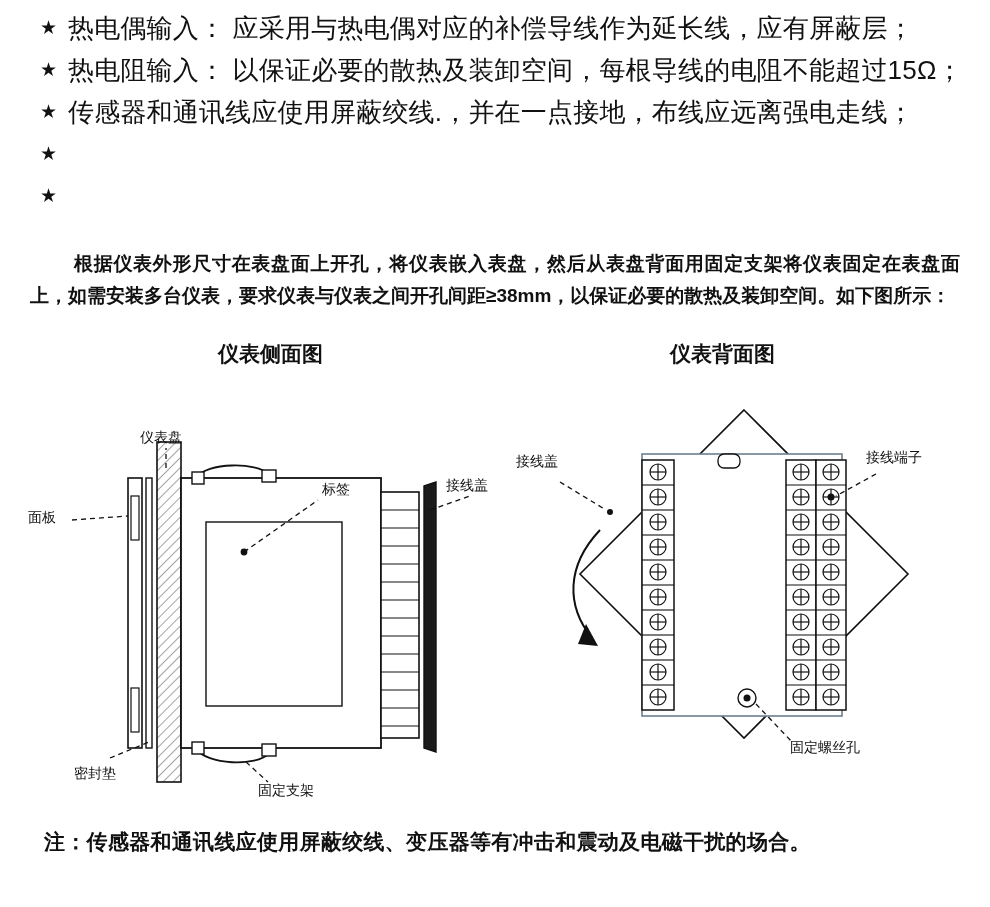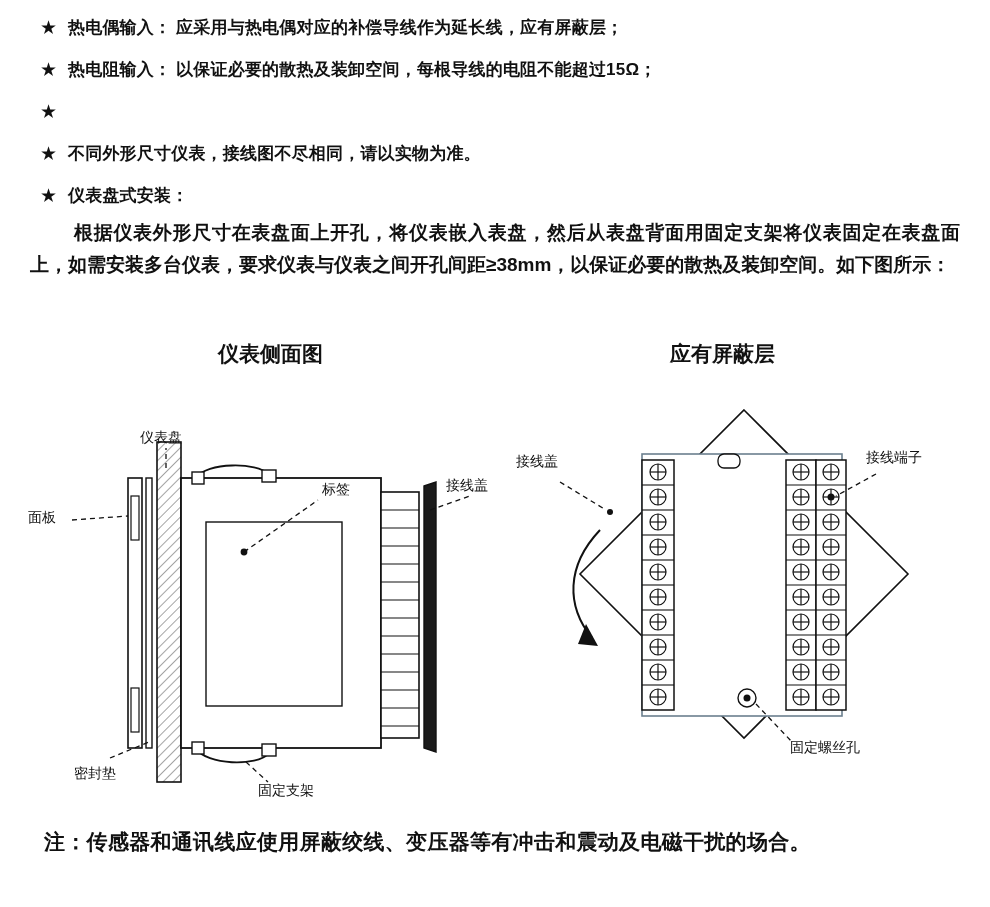--- a/index.html
+++ b/index.html
@@ -36,32 +36,32 @@
   }
   .bullet-star {
     width: 28px;
     flex: 0 0 28px;
     font-size: 19px;
     line-height: 28px;
     color: #111;
     text-align: left;
   }
   .bullet-text {
-    font-size: 17px;
+    font-size: 26px;
     line-height: 28px;
-    font-weight: bold;
+    font-weight: normal;
     letter-spacing: .2px;
     white-space: nowrap;
   }
 
   
   .para {
     position: absolute;
     left: 30px;
-    top: 217px;
+    top: 248px;
     width: 930px;
     font-size: 19px;
     line-height: 32px;
     font-weight: bold;
     text-indent: 44px;
     text-align: justify;
   }
 
   
   .fig-title {
@@ -109,38 +109,37 @@
       <span class="bullet-text">热电偶输入： 应采用与热电偶对应的补偿导线作为延长线，应有屏蔽层；</span>
     </div>
 
     <div class="bullet-row">
       <span class="bullet-star">★</span>
       <span class="bullet-text">热电阻输入： 以保证必要的散热及装卸空间，每根导线的电阻不能超过15Ω；</span>
     </div>
 
     <div class="bullet-row">
       <span class="bullet-star">★</span>
-    </div>
-
-    <div class="bullet-row">
-      <span class="bullet-star">★</span>
-      <span class="bullet-text">不同外形尺寸仪表，接线图不尽相同，请以实物为准。</span>
-    </div>
-
-    <div class="bullet-row">
-      <span class="bullet-star">★</span>
-      <span class="bullet-text">仪表盘式安装：</span>
+      <span class="bullet-text">传感器和通讯线应使用屏蔽绞线.，并在一点接地，布线应远离强电走线；</span>
+    </div>
+
+    <div class="bullet-row">
+      <span class="bullet-star">★</span>
+    </div>
+
+    <div class="bullet-row">
+      <span class="bullet-star">★</span>
     </div>
 
   </div>
 
   <div class="para">根据仪表外形尺寸在表盘面上开孔，将仪表嵌入表盘，然后从表盘背面用固定支架将仪表固定在表盘面上，如需安装多台仪表，要求仪表与仪表之间开孔间距≥38mm，以保证必要的散热及装卸空间。如下图所示：</div>
 
   <div class="fig-title" id="fig-title-side">仪表侧面图</div>
-  <div class="fig-title" id="fig-title-back">应有屏蔽层</div>
+  <div class="fig-title" id="fig-title-back">仪表背面图</div>
 
   <div class="figures">
     <svg width="990" height="450" viewBox="0 0 990 450" xmlns="http://www.w3.org/2000/svg">
       <defs>
         <pattern id="hatch" width="7" height="7" patternTransform="rotate(45)" patternUnits="userSpaceOnUse">
           <line x1="0" y1="0" x2="0" y2="7" stroke="#8d8d8d" stroke-width="1.6"></line>
         </pattern>
         <pattern id="hatch2" width="6" height="6" patternTransform="rotate(45)" patternUnits="userSpaceOnUse">
           <line x1="0" y1="0" x2="0" y2="6" stroke="#8d8d8d" stroke-width="1.3"></line>
         </pattern>

